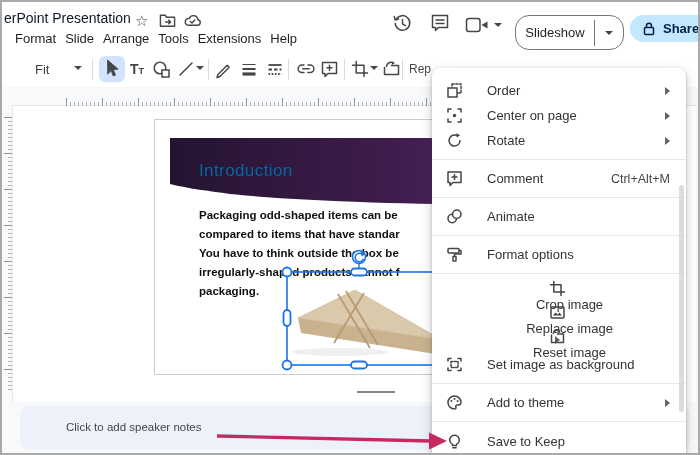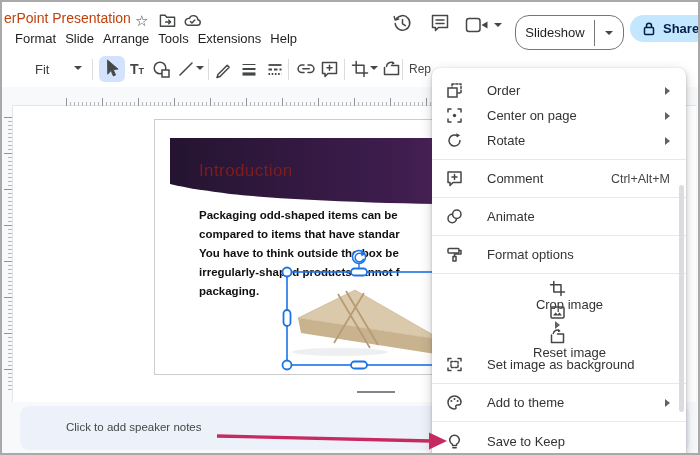--- a/index.html
+++ b/index.html
@@ -1,21 +1,21 @@
 <!DOCTYPE html>
 <html><head>
 <meta charset="utf-8">
 <style>
   html,body{margin:0;padding:0;background:#ddd;font-family:"Liberation Sans",sans-serif;}
   .screen{position:relative;width:700px;height:455px;background:#fff;border:2px solid #a9a9a9;
     box-sizing:border-box;overflow:hidden;font-family:"Liberation Sans",sans-serif;}
   .ic{stroke:#444746;fill:none;stroke-width:1.5;stroke-linecap:round;stroke-linejoin:round;}
   .abs{position:absolute;}
   
-  .doc-title{position:absolute;left:2px;top:8px;font-size:14px;color:#c2410c;white-space:nowrap;}
+  .doc-title{position:absolute;left:2px;top:8px;font-size:14px;color:#0f172a;white-space:nowrap;}
   .title-icon{position:absolute;top:10px;color:#444746;font-size:15px;}
   .menubar{position:absolute;left:13px;top:29px;display:flex;gap:9px;font-size:13px;color:#1f1f1f;}
   .menubar span{cursor:default;}
   .topbtn{position:absolute;top:11px;}
   .slideshow-pill{position:absolute;left:513px;top:13px;width:109px;height:35px;border:1px solid #747775;
     border-radius:14px;display:flex;align-items:center;box-sizing:border-box;background:#fff;}
   .slideshow-pill .lbl{flex:1;text-align:center;font-size:13px;color:#1f1f1f;}
   .slideshow-pill .sep{width:1px;height:26px;background:#747775;}
   .slideshow-pill .caretbox{width:28px;display:flex;justify-content:center;}
   .share-pill{position:absolute;left:628px;top:13px;width:80px;height:27px;background:#c2e7ff;
@@ -39,21 +39,21 @@
     background:
      repeating-linear-gradient(90deg,#8f959b 0 1px,transparent 1px 36px) left bottom/100% 8px no-repeat,
      repeating-linear-gradient(90deg,#b4b8bd 0 1px,transparent 1px 4px) left bottom/100% 4px no-repeat;}
   .vruler{position:absolute;left:2px;top:115px;width:8px;height:273px;
     background:
      repeating-linear-gradient(180deg,#8f959b 0 1px,transparent 1px 36px) right top/8px 100% no-repeat,
      repeating-linear-gradient(180deg,#b4b8bd 0 1px,transparent 1px 4px) right top/4px 100% no-repeat;}
   .slide{position:absolute;left:152px;top:117px;width:530px;height:256px;background:#fff;
     border:1px solid #c9ccd1;box-sizing:border-box;}
   .band{position:absolute;left:15px;top:18px;width:514px;height:68px;}
-  .slide-title{position:absolute;left:44px;top:41px;font-size:17px;letter-spacing:.4px;color:#7f1d1d;}
+  .slide-title{position:absolute;left:44px;top:41px;font-size:17px;letter-spacing:.4px;color:#0369a1;}
   .slide-body{position:absolute;left:44px;top:86px;width:238px;font-size:11.5px;font-weight:bold;
     line-height:19px;color:#101010;overflow:hidden;}
   .slide-body div{white-space:nowrap;}
   .notes-handle{position:absolute;left:355px;top:389px;width:38px;height:2px;background:#80868b;}
   .notes-bar{position:absolute;left:18px;top:404px;width:670px;height:44px;background:#edf2fa;border-radius:9px;}
   .notes-text{position:absolute;left:46px;top:15px;font-size:11.5px;font-weight:500;color:#444746;}
   
   .cmenu{position:absolute;left:430px;top:66px;width:254px;height:387px;background:#fff;
     border-radius:8px 8px 0 0;box-shadow:0 1px 3px rgba(60,64,67,.3),0 4px 12px rgba(60,64,67,.25);
     padding-top:10px;box-sizing:border-box;z-index:20;}
@@ -309,20 +309,21 @@
         </span>
       <span class="mlabel">Crop image</span>
     </div>
     <div class="mrow sm">
       <span class="micon">
           <svg width="17" height="17" viewBox="0 0 17 17">
         <rect class="ic" x="2" y="3" width="13" height="11" rx="1.2"></rect>
             <path d="M4 11.5l2.6-3 2 2.1 1.8-2 2.6 2.9z" fill="#444746"></path>
           </svg>
         </span>
+      <span class="mlabel">Replace image</span>
         <span class="subarrow"></span>
     </div>
     <div class="mrow sm">
       <span class="micon">
           <svg width="17" height="17" viewBox="0 0 17 17">
         <path class="ic" d="M2.5 7v7.5h12V6h-6"></path>
             <path class="ic" d="M4.3 5.5a4 4 0 0 1 6-2.8"></path>
             <polygon points="9.2,1 11.7,2.9 9,4.3" fill="#444746"></polygon>
           </svg>
         </span>

